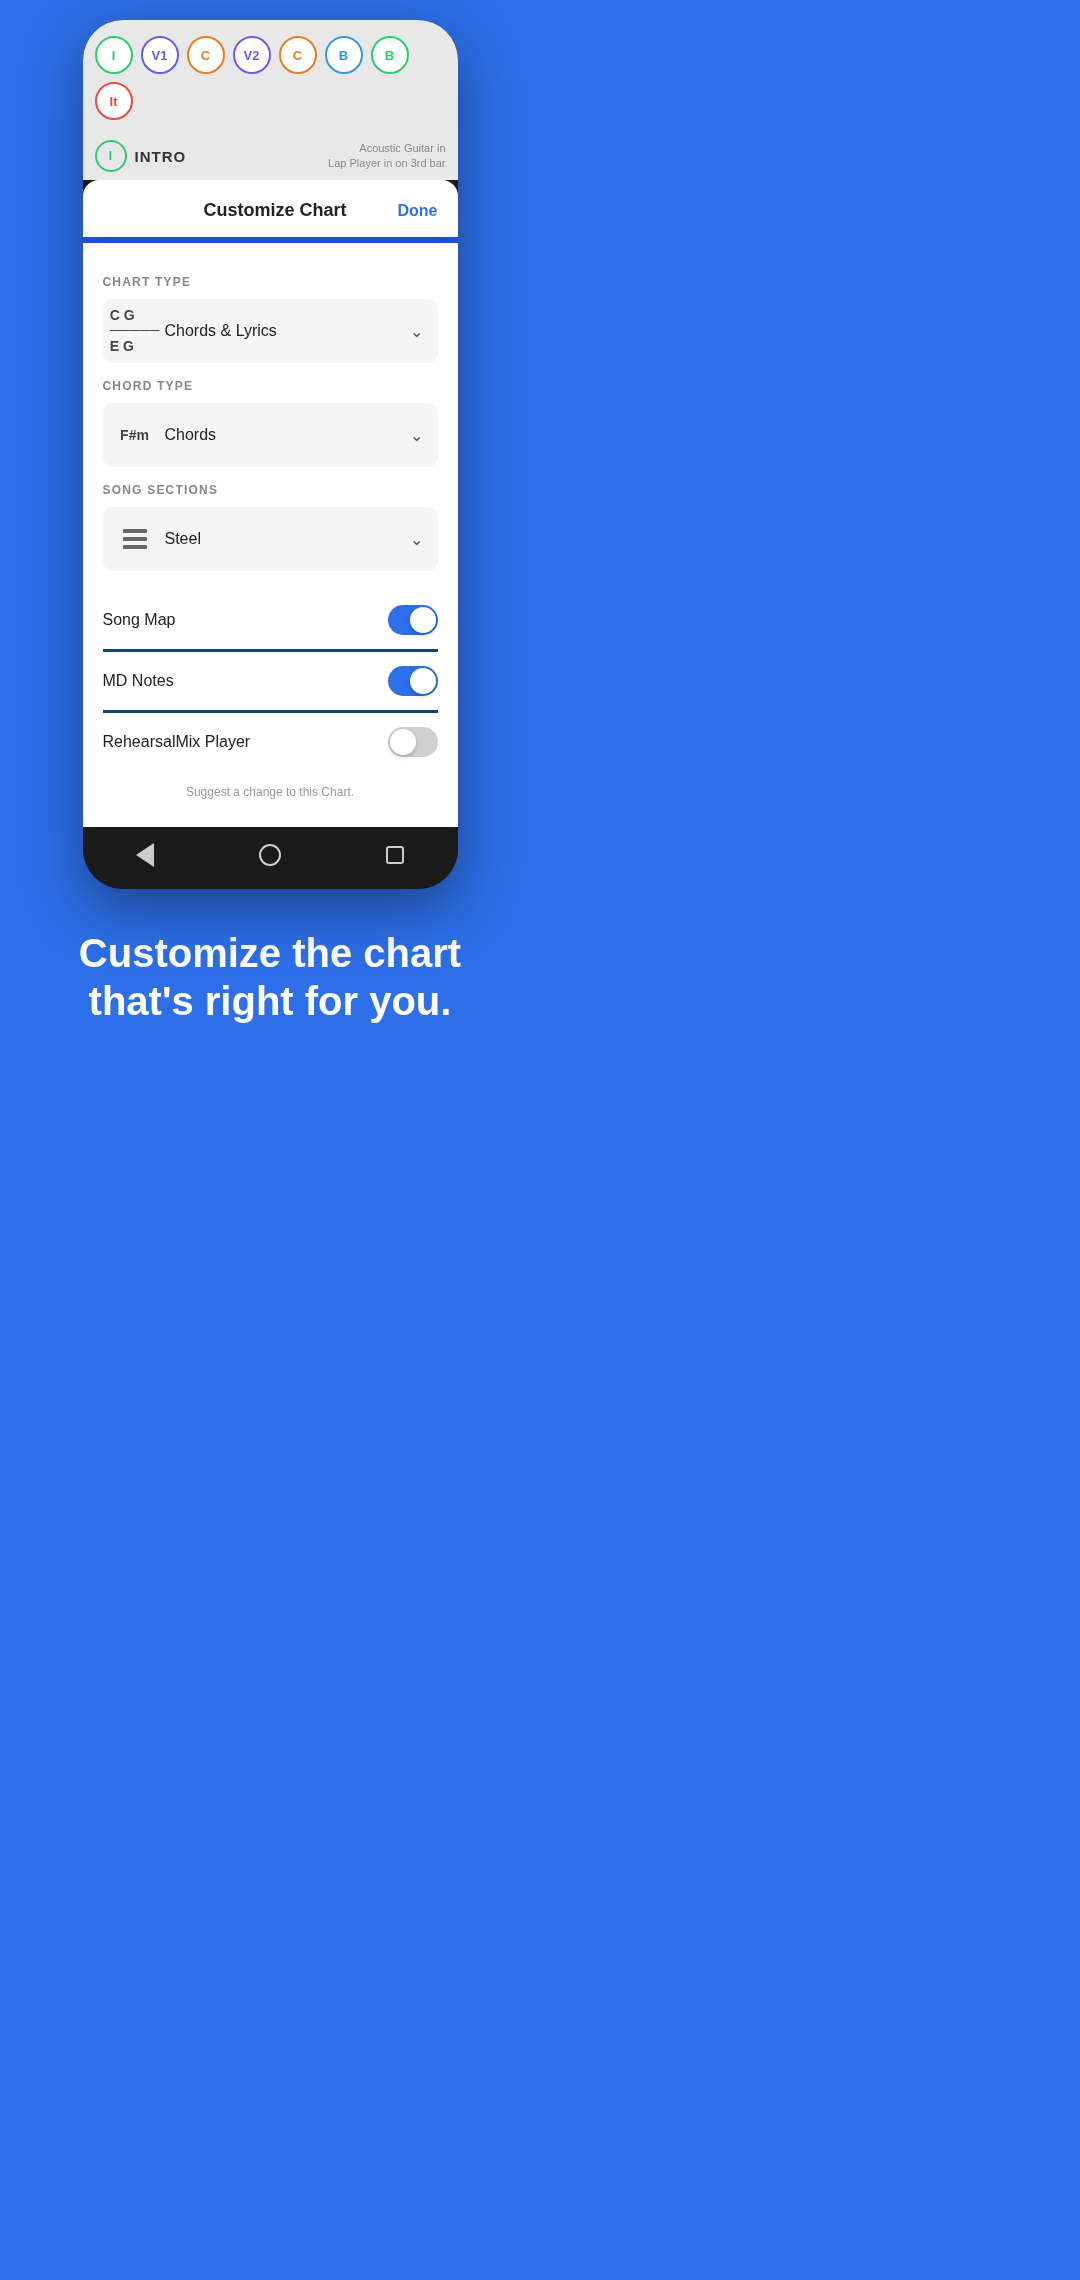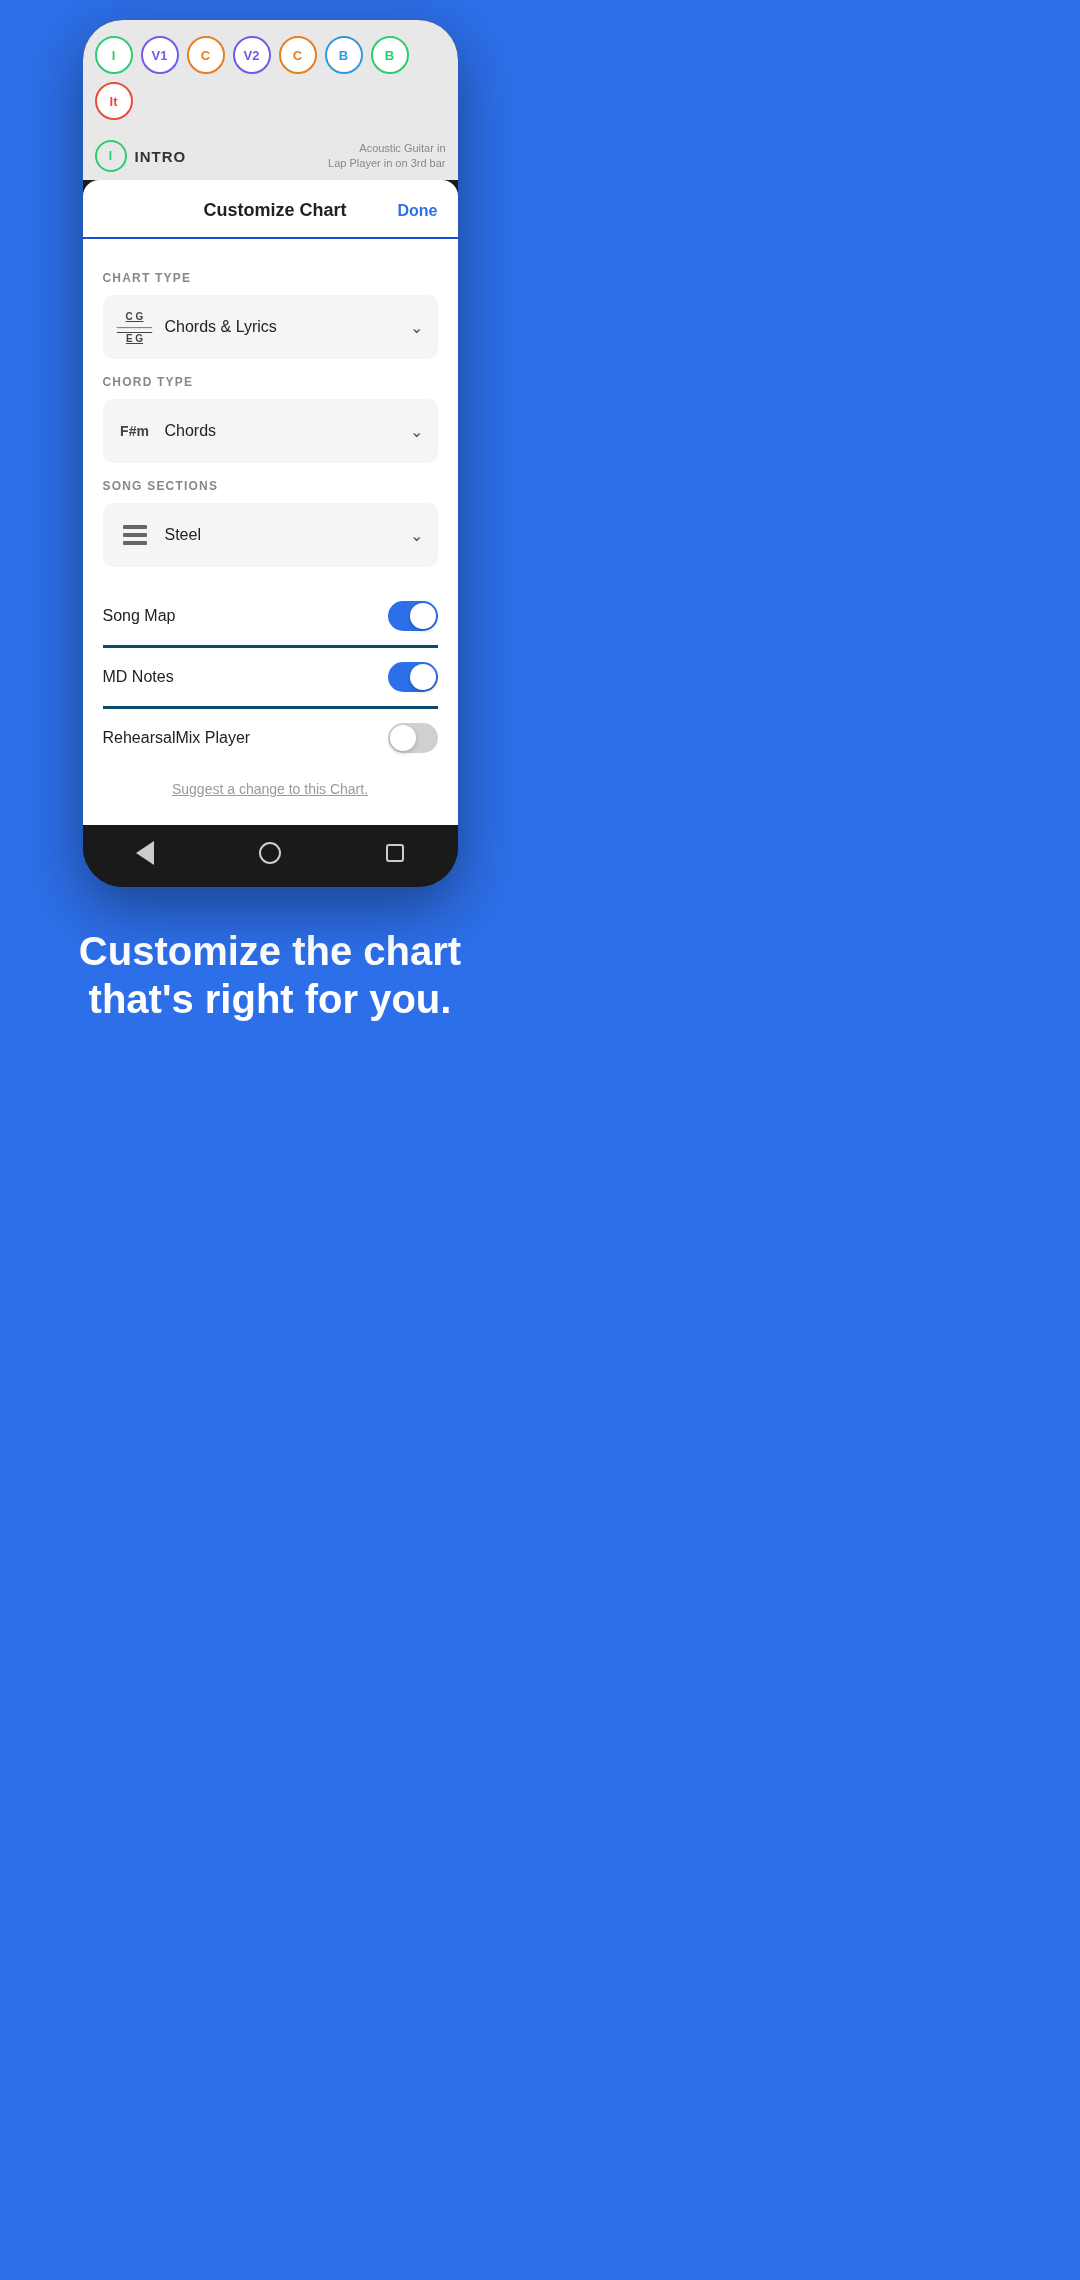--- a/index.html
+++ b/index.html
@@ -111,21 +111,21 @@
       border-radius: 16px 16px 0 0;
       padding: 0;
       position: relative;
     }
 
     .modal-header {
       display: flex;
       align-items: center;
       justify-content: space-between;
       padding: 20px 20px 16px 20px;
-      border-bottom: 2px solid #1d4ed8;
+      border-bottom: 6px solid #1d4ed8;
     }
 
     .modal-title {
       font-size: 18px;
       font-weight: 700;
       color: #222;
       text-align: center;
       flex: 1;
     }
 
@@ -163,26 +163,25 @@
 
     .dropdown-icon {
       width: 36px;
       height: 36px;
       display: flex;
       align-items: center;
       justify-content: center;
     }
 
     .dropdown-icon-text {
-      font-size: 10px;
+      font-size: 14px;
       line-height: 1.1;
       color: #444;
-      text-align: center;
+      text-align: left;
       font-weight: 600;
-      text-decoration: underline;
     }
 
     .dropdown-value {
       flex: 1;
       font-size: 16px;
       color: #222;
       font-weight: 500;
     }
 
     .chevron-icon {
@@ -246,23 +245,22 @@
     }
 
     .toggle-switch.off .toggle-knob {
       left: 2px;
     }
 
     
     .suggest-link {
       text-align: center;
       padding: 14px 0 8px 0;
-      font-size: 14px;
+      font-size: 12px;
       color: #999;
-      text-decoration: underline;
       cursor: pointer;
     }
 
     
     .bottom-nav {
       background: #1a1a1a;
       display: flex;
       align-items: center;
       justify-content: space-around;
       padding: 14px 0 20px 0;

